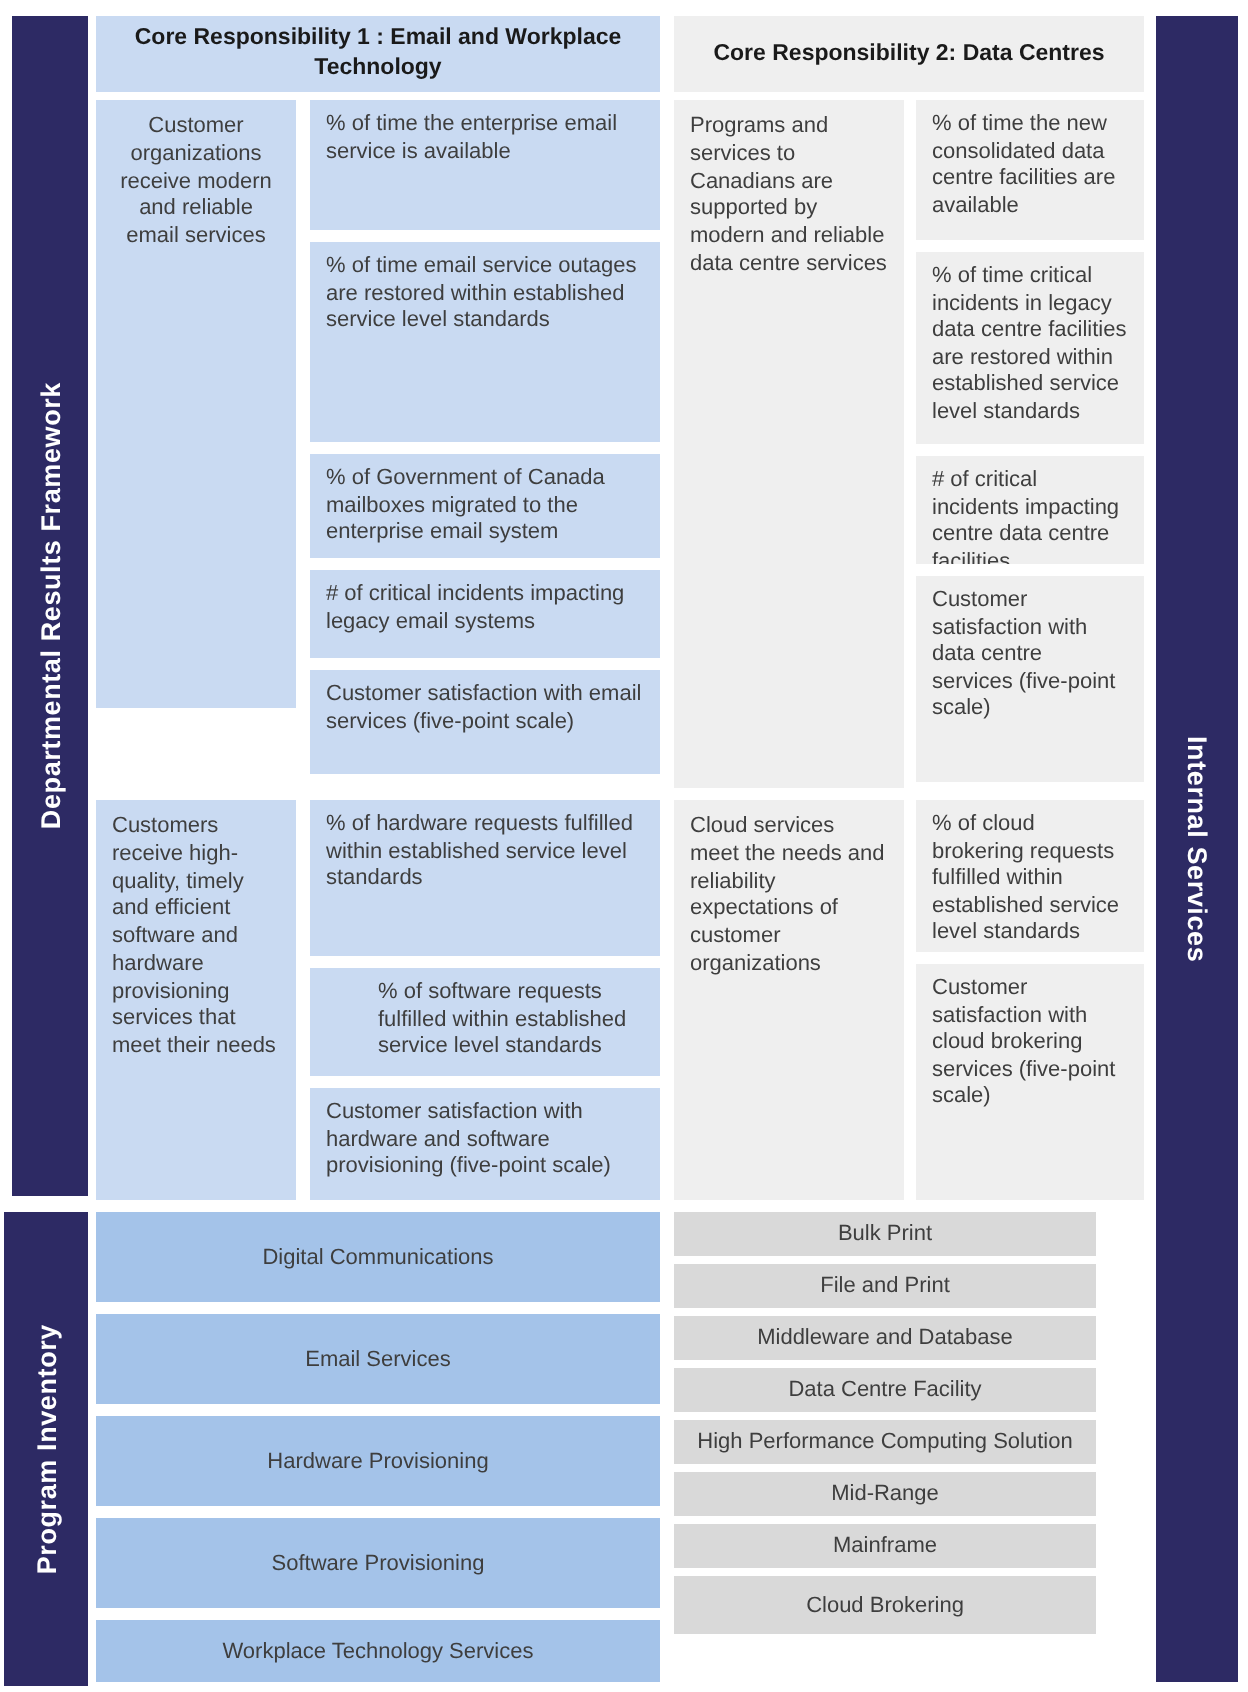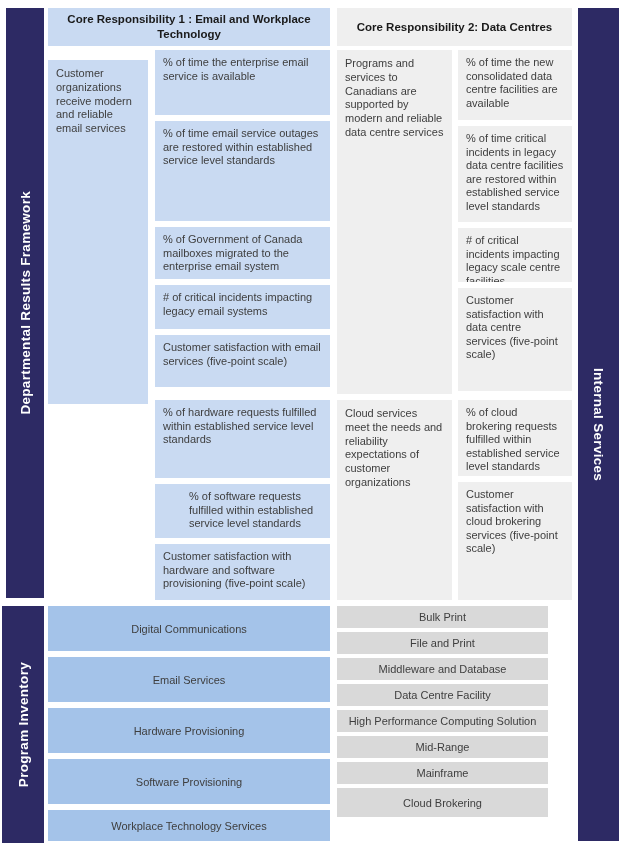--- a/index.html
+++ b/index.html
@@ -42,21 +42,21 @@
   .hdr.cr1{left:48px;top:8px;width:282px;height:38px;background:var(--light-blue);}
   .hdr.cr2{left:337px;top:8px;width:235px;height:38px;background:var(--light-gray);}
 
   
   .result{
     position:absolute;font-size:11px;line-height:1.25;color:var(--text);
     padding:7px 8px;overflow:hidden;
   }
   .result.blue{background:var(--light-blue);}
   .result.gray{background:var(--light-gray);}
-  .r1c1{left:48px;top:60px;width:100px;height:344px;}
+  .r1c1{left:48px;top:50px;width:100px;height:304px;text-align:center;}
   .r1c3{left:337px;top:50px;width:115px;height:344px;}
   .r2c1{left:48px;top:400px;width:100px;height:200px;}
   .r2c3{left:337px;top:400px;width:115px;height:200px;}
 
   
   .indcol{position:absolute;display:flex;flex-direction:column;gap:6px;}
   .r1c2{left:155px;top:50px;width:175px;}
   .r1c4{left:458px;top:50px;width:114px;}
   .r2c2{left:155px;top:400px;width:175px;}
   .r2c4{left:458px;top:400px;width:114px;}
@@ -102,24 +102,25 @@
       <div class="ind blue" style="height: 100px;">% of time email service outages are restored within established service level standards</div>
       <div class="ind blue" style="height: 52px;">% of Government of Canada mailboxes migrated to the enterprise email system</div>
       <div class="ind blue" style="height: 44px;"># of critical incidents impacting legacy email systems</div>
       <div class="ind blue" style="height: 52px;">Customer satisfaction with email services (five-point scale)</div>
     </div>
 
   <div class="result gray r1c3">Programs and services to Canadians are supported by modern and reliable data centre services</div>
   <div class="indcol r1c4">
       <div class="ind gray" style="height: 70px;">% of time the new consolidated data centre facilities are available</div>
       <div class="ind gray" style="height: 96px;">% of time critical incidents in legacy data centre facilities are restored within established service level standards</div>
-      <div class="ind gray" style="height: 54px;"># of critical incidents impacting legacy scale centre facilities</div>
+      <div class="ind gray" style="height: 54px;"># of critical incidents impacting centre data centre facilities</div>
       <div class="ind gray" style="height: 103px;">Customer satisfaction with data centre services (five-point scale)</div>
     </div>
 
+  <div class="result blue r2c1">Customers receive high-quality, timely and efficient software and hardware provisioning services that meet their needs</div>
   <div class="indcol r2c2">
       <div class="ind blue" style="height: 78px;">% of hardware requests fulfilled within established service level standards</div>
       <div class="ind blue" style="height: 54px; padding-left: 34px;">% of software requests fulfilled within established service level standards</div>
       <div class="ind blue" style="height: 56px;">Customer satisfaction with hardware and software provisioning (five-point scale)</div>
     </div>
 
   <div class="result gray r2c3">Cloud services meet the needs and reliability expectations of customer organizations</div>
   <div class="indcol r2c4">
       <div class="ind gray" style="height: 76px;">% of cloud brokering requests fulfilled within established service level standards</div>
       <div class="ind gray" style="height: 118px;">Customer satisfaction with cloud brokering services (five-point scale)</div>

